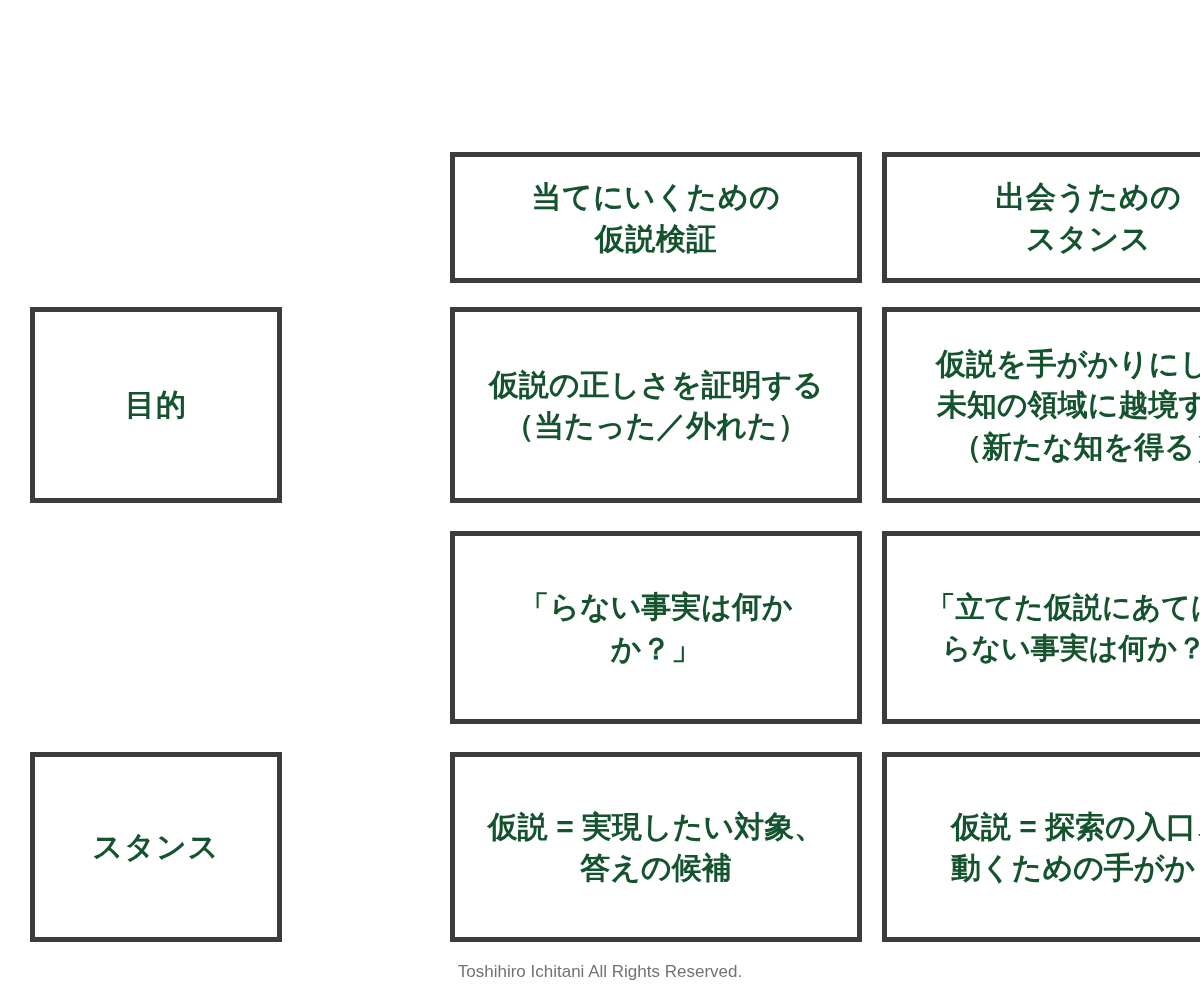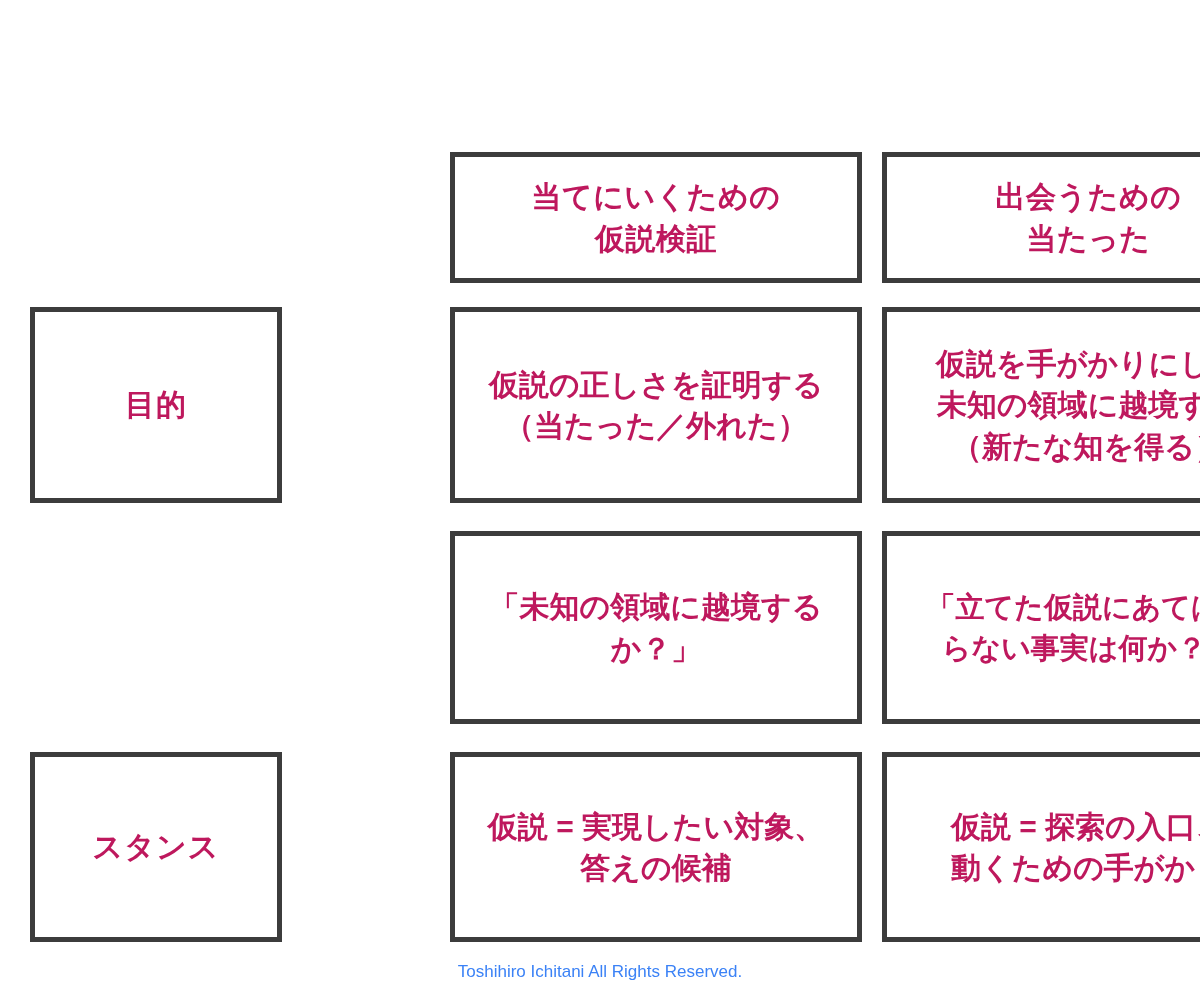--- a/index.html
+++ b/index.html
@@ -35,21 +35,21 @@
 
   
   .box {
     border: 5px solid #3c3c3c;
     background: #ffffff;
     box-sizing: border-box;
     display: flex;
     align-items: center;
     justify-content: center;
     text-align: center;
-    color: #be185d;
+    color: #14532d;
     font-weight: bold;
     line-height: 1.38;
     padding: 4px 10px;
   }
 
   .hdr-cell {
     font-size: 30px;
     letter-spacing: 0.5px;
   }
 
@@ -88,56 +88,56 @@
     white-space: pre-line;
   }
 
   .footer {
     position: absolute;
     left: 0;
     top: 962px;
     width: 1200px;
     text-align: center;
     font-size: 17px;
-    color: #3b82f6;
+    color: #737373;
     font-weight: normal;
     font-family: "Liberation Sans", "DejaVu Sans", sans-serif;
   }
 </style>
 </head>
 <body>
 
 <div id="slide">
 
   <div class="grid">
 
     <div class="box hdr-cell c-head-left">
       <span class="cell-text">当てにいくための
 仮説検証</span>
     </div>
     <div class="box hdr-cell c-head-right">
       <span class="cell-text">出会うための
-当たった</span>
+スタンス</span>
     </div>
 
     <div class="box body-cell c-mid-1">
       <span class="cell-text">仮説の正しさを証明する
 （当たった／外れた）</span>
     </div>
     <div class="box rowlabel c-lab-1">
       <span class="cell-text">目的</span>
     </div>
     <div class="box body-cell c-rgt-1">
       <span class="cell-text">仮説を手がかりにして
 未知の領域に越境する
 （新たな知を得る）</span>
     </div>
 
     <div class="box body-cell c-mid-2">
-      <span class="cell-text">「未知の領域に越境する
+      <span class="cell-text">「らない事実は何か
 か？」</span>
     </div>
     <div class="box body-cell tight c-rgt-2">
       <span class="cell-text">「立てた仮説にあてはま
 らない事実は何か？」</span>
     </div>
 
     <div class="box rowlabel c-lab-3">
       <span class="cell-text">スタンス</span>
     </div>

